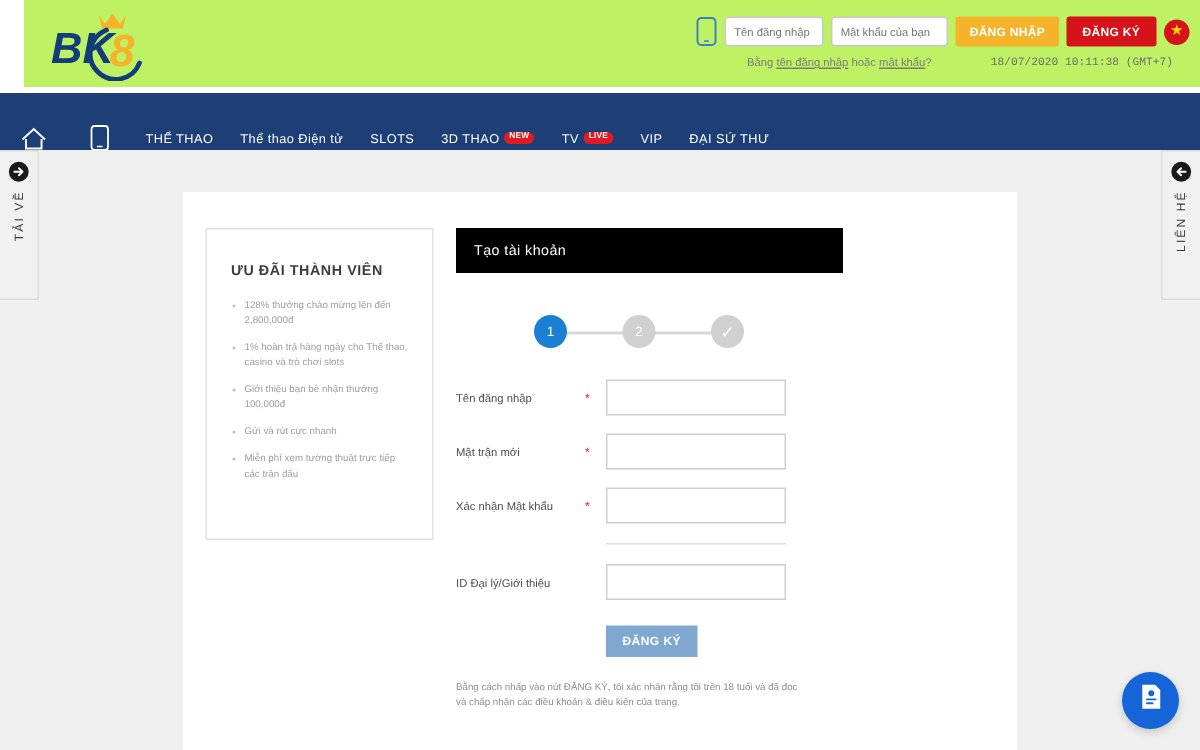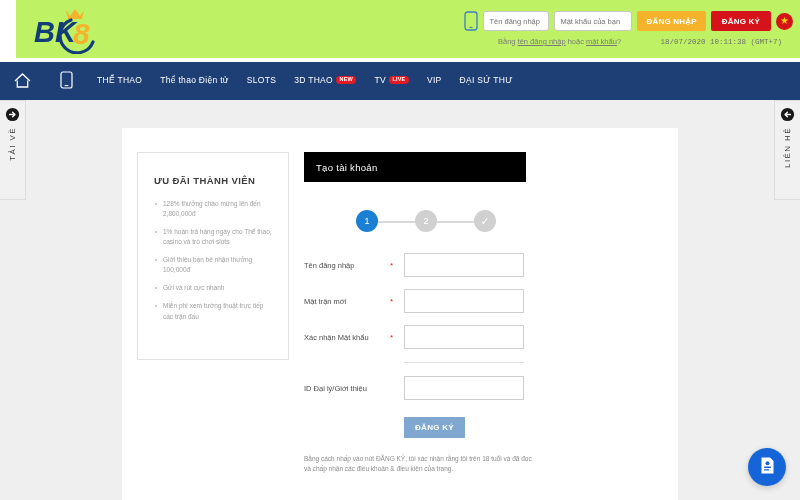--- a/index.html
+++ b/index.html
@@ -68,22 +68,22 @@
     font-size:7.5px; color:#7b7b7b; text-decoration:none;
     padding-left:10px;
   }
   .forgot u { text-decoration:underline; }
   .timestamp { font-size:7.5px; color:#6e6e6e; padding-right:26px;font-family:Liberation Mono, monospace; }
 
   
   .nav {
     position:absolute; top:62px; left:0; width:800px; height:52px;
     background:#1e3f76;
-    border-bottom:2px solid #f9a8d4;
-    display:flex; align-items:flex-start;
+    border-bottom:4px solid #f9a8d4;
+    display:flex; align-items:flex-end;
   }
   .nav-icon { display:flex; align-items:center; justify-content:center;
     width:44px; height:36px; cursor:pointer; }
   .nav-item {
     color:#ffffff; font-size:8.5px; letter-spacing:.3px;
     padding:0 9px; height:36px; display:flex; align-items:center;
     cursor:pointer; white-space:nowrap; position:relative;
   }
   .badge-new, .badge-live {
     margin-left:3px; background:#e01b24; color:#fff;
@@ -136,21 +136,21 @@
     margin-bottom:8px; padding-left:9px; position:relative;
   }
   .promo li:before {
     content:""; position:absolute; left:1px; top:4px;
     width:2px; height:2px; background:#bdbdbd; border-radius:50%;
   }
 
   
   .form-area { position:absolute; left:182px; top:24px; width:358px; }
   .form-title {
-    width:222px; height:30px; background:#000000;
+    width:258px; height:30px; background:#000000;
     color:#ffffff; font-size:9.5px;
     display:flex; align-items:center; padding-left:12px;
     letter-spacing:.3px;
   }
 
   .steps {
     position:relative; margin-top:28px; margin-left:52px;
     width:140px; height:22px; display:flex; align-items:center;
   }
   .steps .line {

